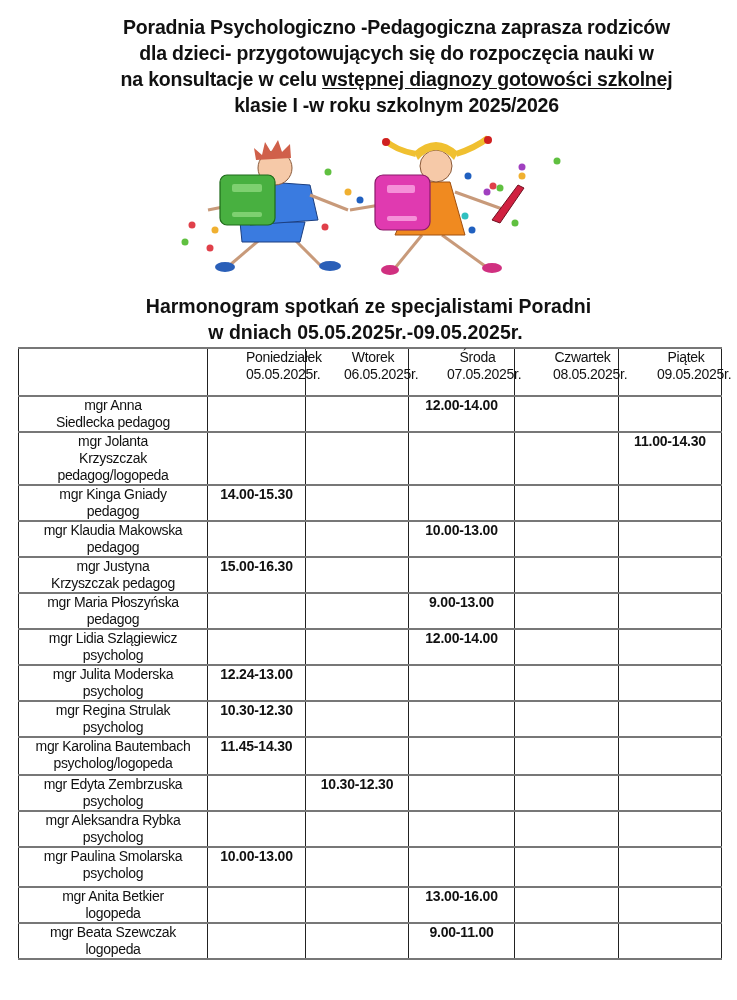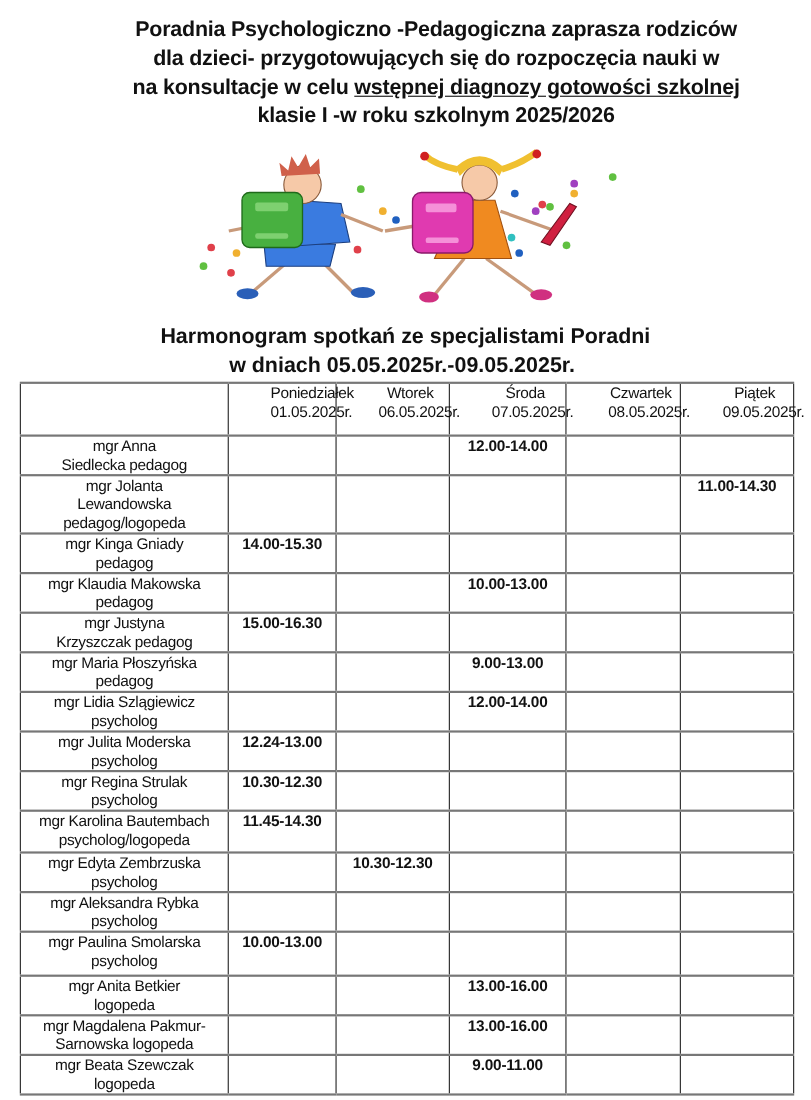--- a/index.html
+++ b/index.html
@@ -126,21 +126,21 @@
       <col class="c5">
   </colgroup>
   <thead>
     <tr id="head-row">
         <th>
           <span class="d"></span>
           <span class="d"></span>
         </th>
         <th>
           <span class="d">Poniedziałek</span>
-          <span class="d">01.05.2025r.</span>
+          <span class="d">05.05.2025r.</span>
         </th>
         <th>
           <span class="d">Wtorek</span>
           <span class="d">06.05.2025r.</span>
         </th>
         <th>
           <span class="d">Środa</span>
           <span class="d">07.05.2025r.</span>
         </th>
         <th>
@@ -161,21 +161,21 @@
         </td>
         <td class="time"></td>
         <td class="time"></td>
         <td class="time">12.00-14.00</td>
         <td class="time"></td>
         <td class="time"></td>
       </tr>
       <tr>
         <td class="name">
           <span class="bl">mgr Jolanta</span>
-          <span class="bl">Lewandowska</span>
+          <span class="bl">Krzyszczak</span>
           <span class="bl">pedagog/logopeda</span>
         </td>
         <td class="time"></td>
         <td class="time"></td>
         <td class="time"></td>
         <td class="time"></td>
         <td class="time">11.00-14.30</td>
       </tr>
       <tr>
         <td class="name">
@@ -304,31 +304,20 @@
           <span class="bl">logopeda</span>
         </td>
         <td class="time"></td>
         <td class="time"></td>
         <td class="time">13.00-16.00</td>
         <td class="time"></td>
         <td class="time"></td>
       </tr>
       <tr>
         <td class="name">
-          <span class="bl">mgr Magdalena Pakmur-</span>
-          <span class="bl">Sarnowska logopeda</span>
-        </td>
-        <td class="time"></td>
-        <td class="time"></td>
-        <td class="time">13.00-16.00</td>
-        <td class="time"></td>
-        <td class="time"></td>
-      </tr>
-      <tr>
-        <td class="name">
           <span class="bl">mgr Beata Szewczak</span>
           <span class="bl">logopeda</span>
         </td>
         <td class="time"></td>
         <td class="time"></td>
         <td class="time">9.00-11.00</td>
         <td class="time"></td>
         <td class="time"></td>
       </tr>
     </tbody>

